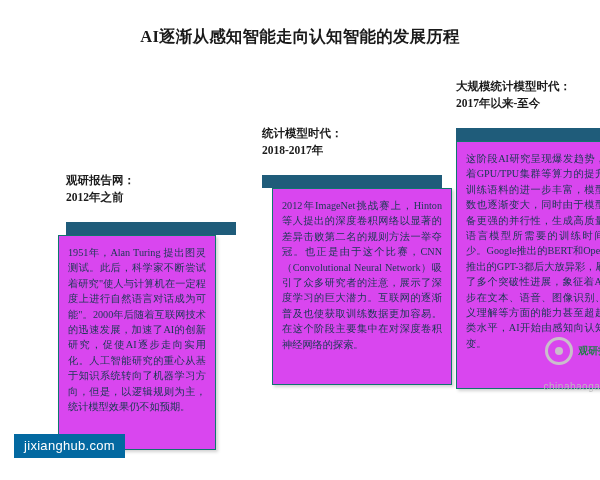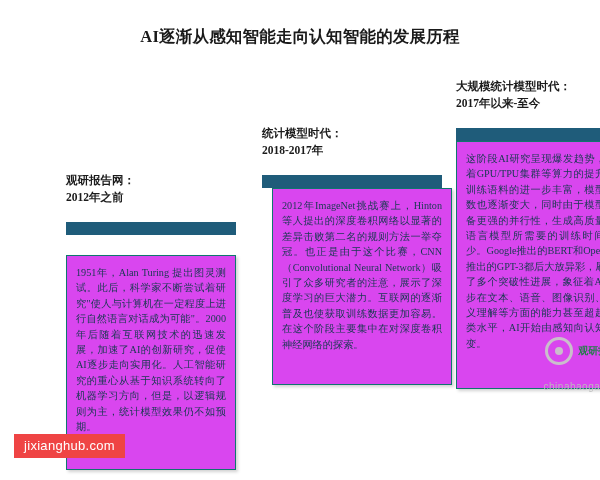--- a/index.html
+++ b/index.html
@@ -117,40 +117,40 @@
     color: #bdbdbd;
     letter-spacing: 0.5px;
     margin-top: 16px;
     font-family: "Liberation Sans", sans-serif;
   }
 
   .wm-url {
     position: absolute;
     left: 14px;
     bottom: 22px;
-    background: #ef4444;
+    background: #0369a1;
     color: #ffffff;
     font-size: 13px;
     padding: 4px 10px 5px 10px;
     font-family: "Liberation Sans", sans-serif;
     letter-spacing: 0.3px;
   }
 </style>
 </head>
 <body>
 
 <div id="canvas">
 
   <div class="title">AI逐渐从感知智能走向认知智能的发展历程</div>
 
   <div class="stage">
     <div class="stage-label" style="left:22px; top:172px; width:170px;">观研报告网：
 2012年之前</div>
     <div class="banner b1" style="left:22px; top:222px; width:170px;"></div>
-    <div class="card" style="left:22px; top:235px; width:170px; height:215px;margin-top:20px;">
+    <div class="card" style="left:14px; top:235px; width:158px; height:215px;">
       <div class="card-inner">1951年，Alan Turing 提出图灵测试。此后，科学家不断尝试着研究"使人与计算机在一定程度上进行自然语言对话成为可能"。2000年后随着互联网技术的迅速发展，加速了AI的创新研究，促使AI逐步走向实用化。人工智能研究的重心从基于知识系统转向了机器学习方向，但是，以逻辑规则为主，统计模型效果仍不如预期。</div>
     </div>
   </div>
 
   <div class="stage">
     <div class="stage-label" style="left:218px; top:125px; width:180px;">统计模型时代：
 2018-2017年</div>
     <div class="banner b2" style="left:218px; top:175px; width:180px;"></div>
     <div class="card" style="left:228px; top:188px; width:180px; height:197px;">
       <div class="card-inner">2012年ImageNet挑战赛上，Hinton等人提出的深度卷积网络以显著的差异击败第二名的规则方法一举夺冠。也正是由于这个比赛，CNN（Convolutional Neural Network）吸引了众多研究者的注意，展示了深度学习的巨大潜力。互联网的逐渐普及也使获取训练数据更加容易。在这个阶段主要集中在对深度卷积神经网络的探索。</div>

